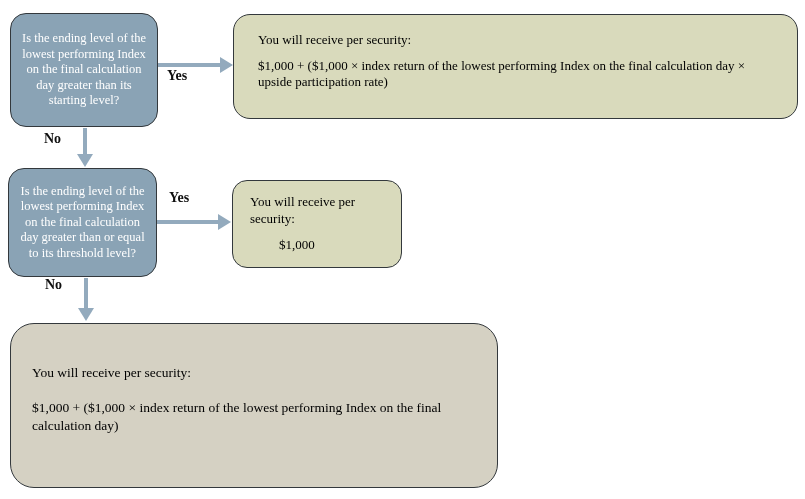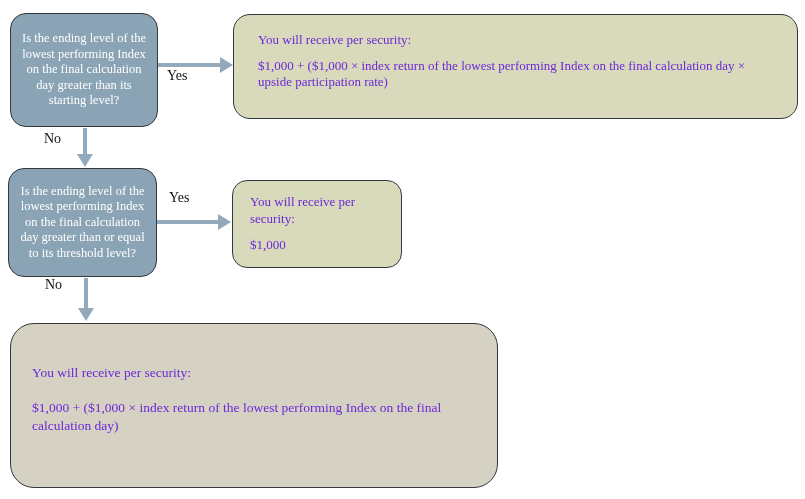--- a/index.html
+++ b/index.html
@@ -17,32 +17,32 @@
     color:#ffffff; display:flex; align-items:center; justify-content:flex-end;
     text-align:center; font-size:12.5px; line-height:1.24; padding:17px 6px;
   }
   #decision-1 { left:10px;  top:13px;  width:148px; height:114px; }
   #decision-2 { left:8px;   top:168px; width:149px; height:109px; }
 
   
   .outcome {
     position:absolute; box-sizing:border-box;
     background:#d9dabc; border:1.5px solid #33383c;
-    font-size:13px; line-height:1.28; color:#6d28d9;
+    font-size:13px; line-height:1.28; color:#000000;
   }
   #outcome-upside { left:233px; top:14px;  width:565px; height:105px; border-radius:17px; padding:17px 24px; }
   #outcome-upside .formula { margin-top:9px; }
   #outcome-par    { left:232px; top:180px; width:170px; height:88px;  border-radius:15px; padding:13px 17px; }
-  #outcome-par .amount { margin-top:10px; }
+  #outcome-par .amount { margin-top:10px;margin-left:29px; }
   #outcome-loss   { left:10px;  top:323px; width:488px; height:165px; background:#d5d1c3;
                     border-radius:24px; padding:40px 26px 12px 21px; font-size:13.5px; }
   #outcome-loss p + p { margin-top:18px; }
 
   
-  .branch-label { position:absolute; font-weight:normal; font-size:14px; color:#101010; }
+  .branch-label { position:absolute; font-weight:bold; font-size:14px; color:#101010; }
   #yes-label-1 { left:167px; top:68px;  }
   #no-label-1  { left:44px;  top:131px; }
   #yes-label-2 { left:169px; top:190px; }
   #no-label-2  { left:45px;  top:277px; }
 
   
   .shaft-h { position:absolute; height:4px; background:#93aabd; }
   .shaft-v { position:absolute; width:4px;  background:#93aabd; }
   .head-right { position:absolute; width:0; height:0;
     border-top:8px solid transparent; border-bottom:8px solid transparent;

